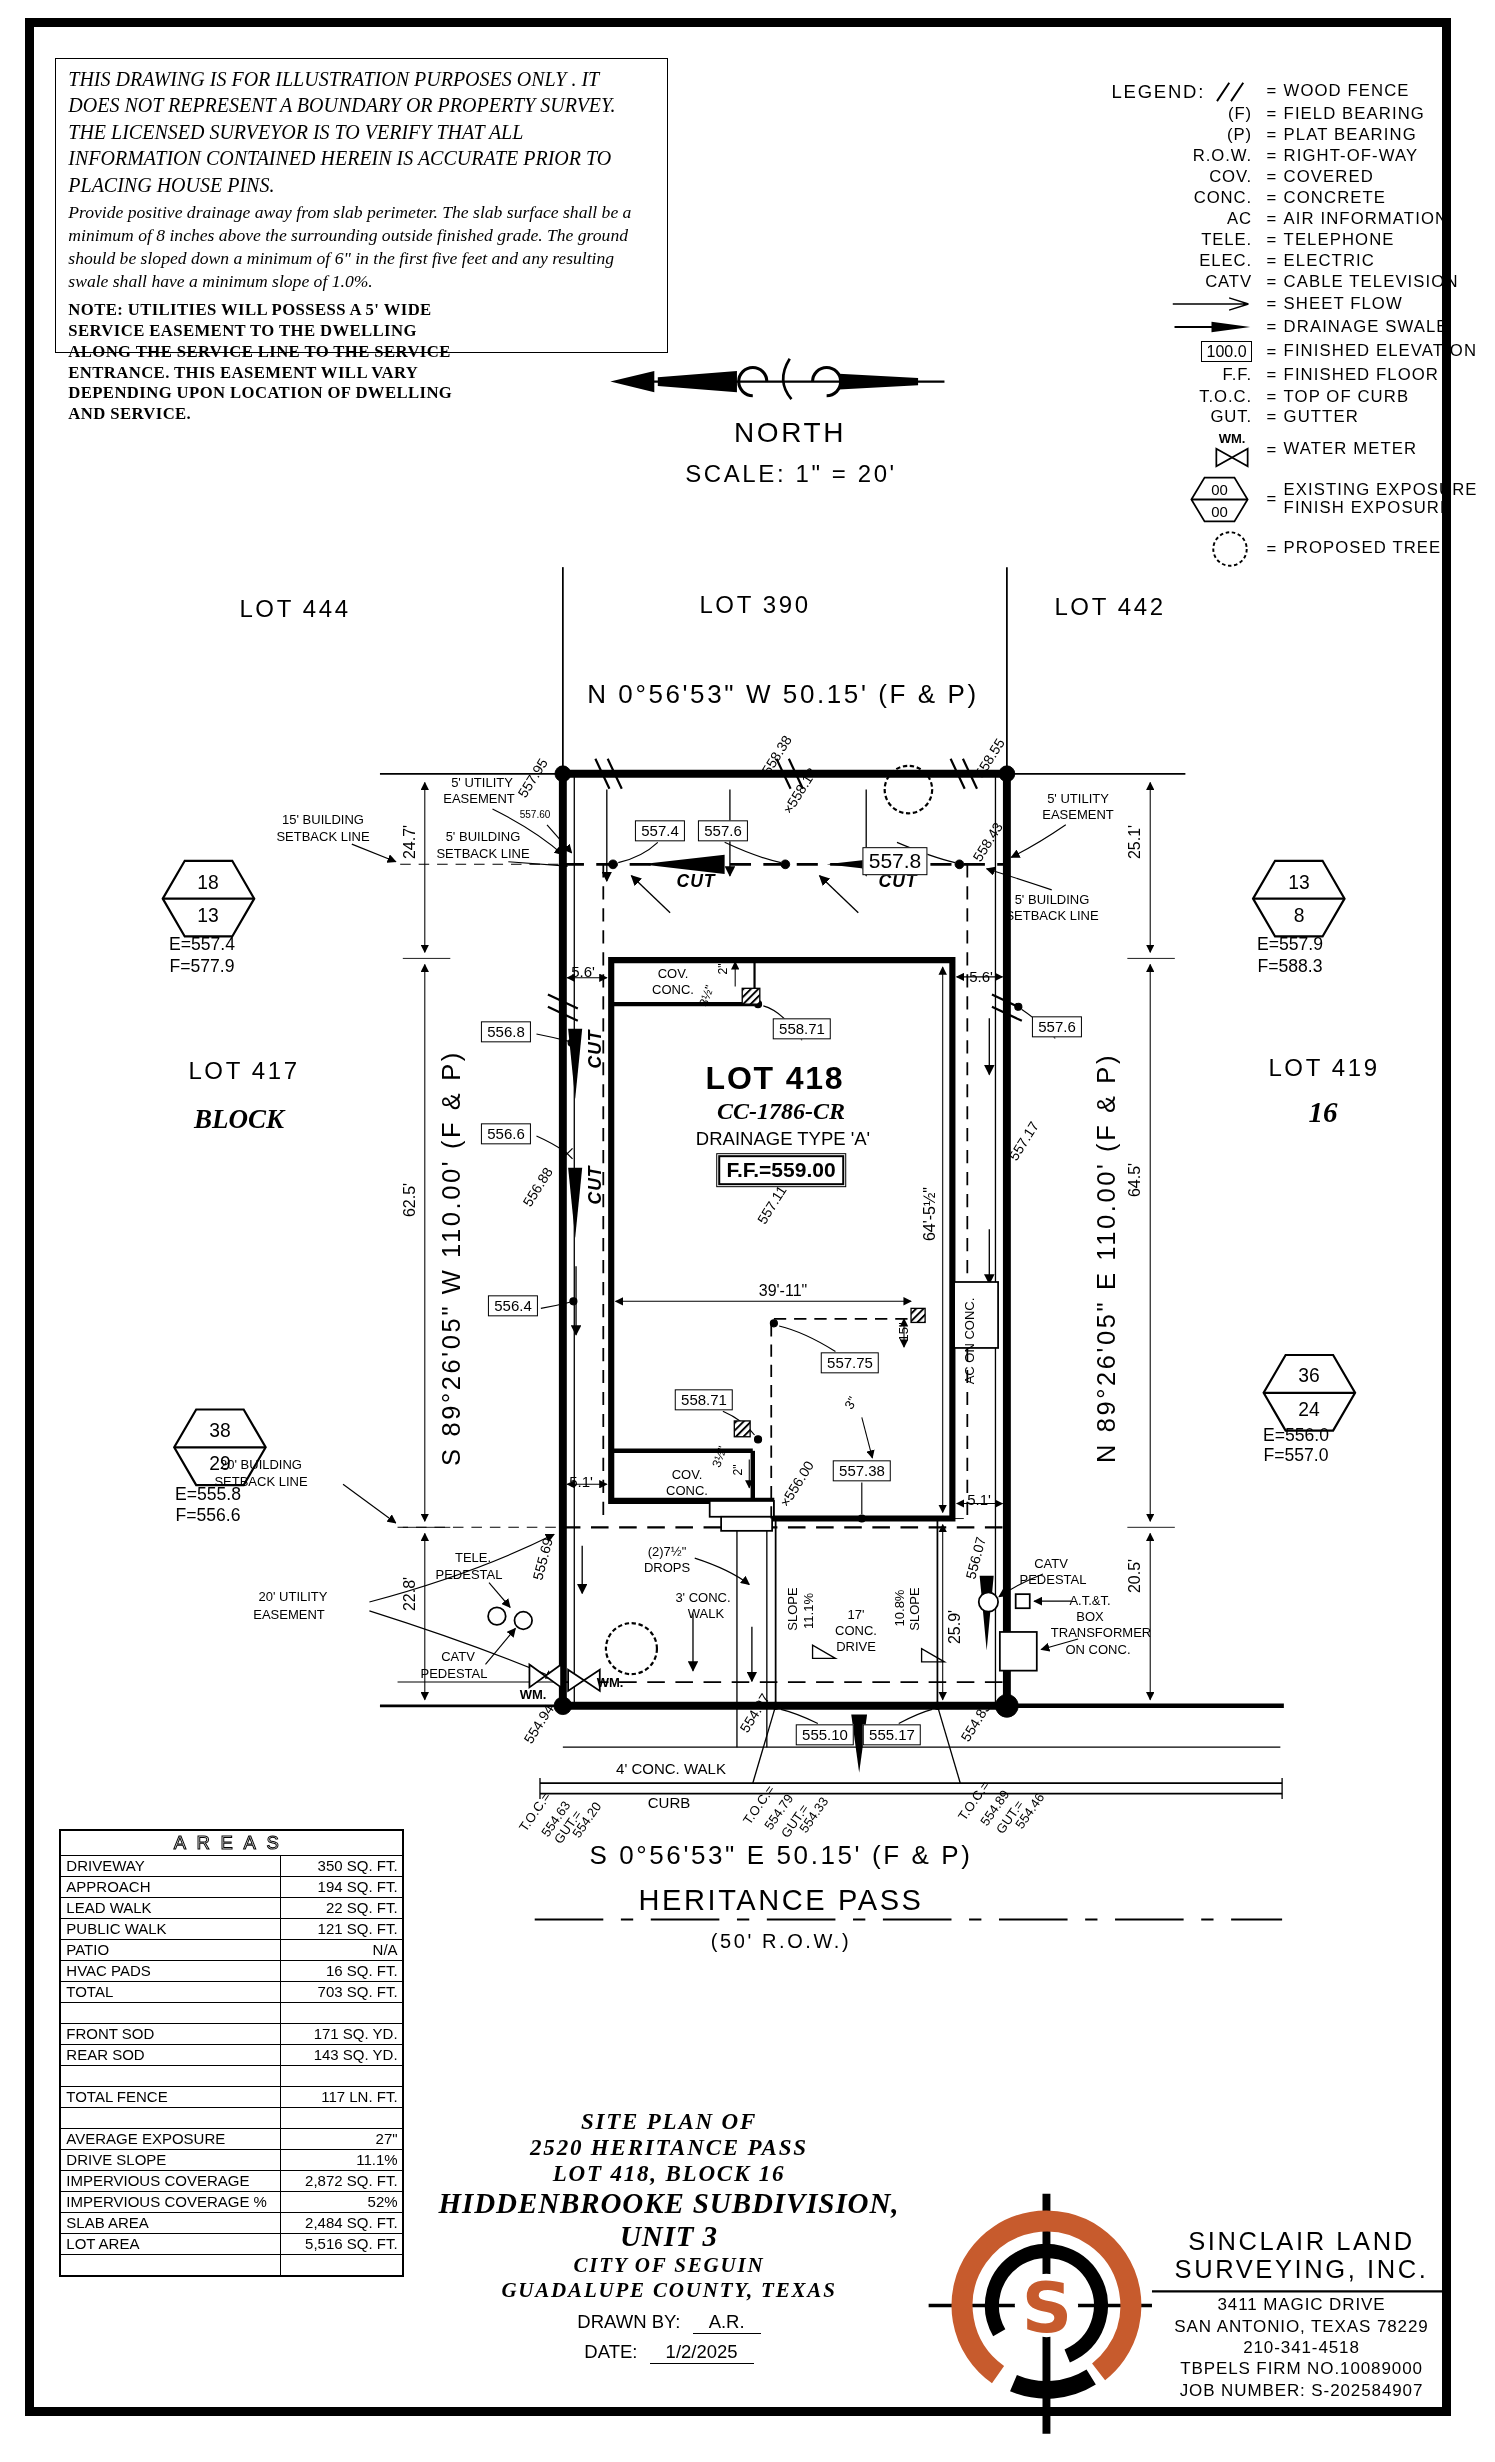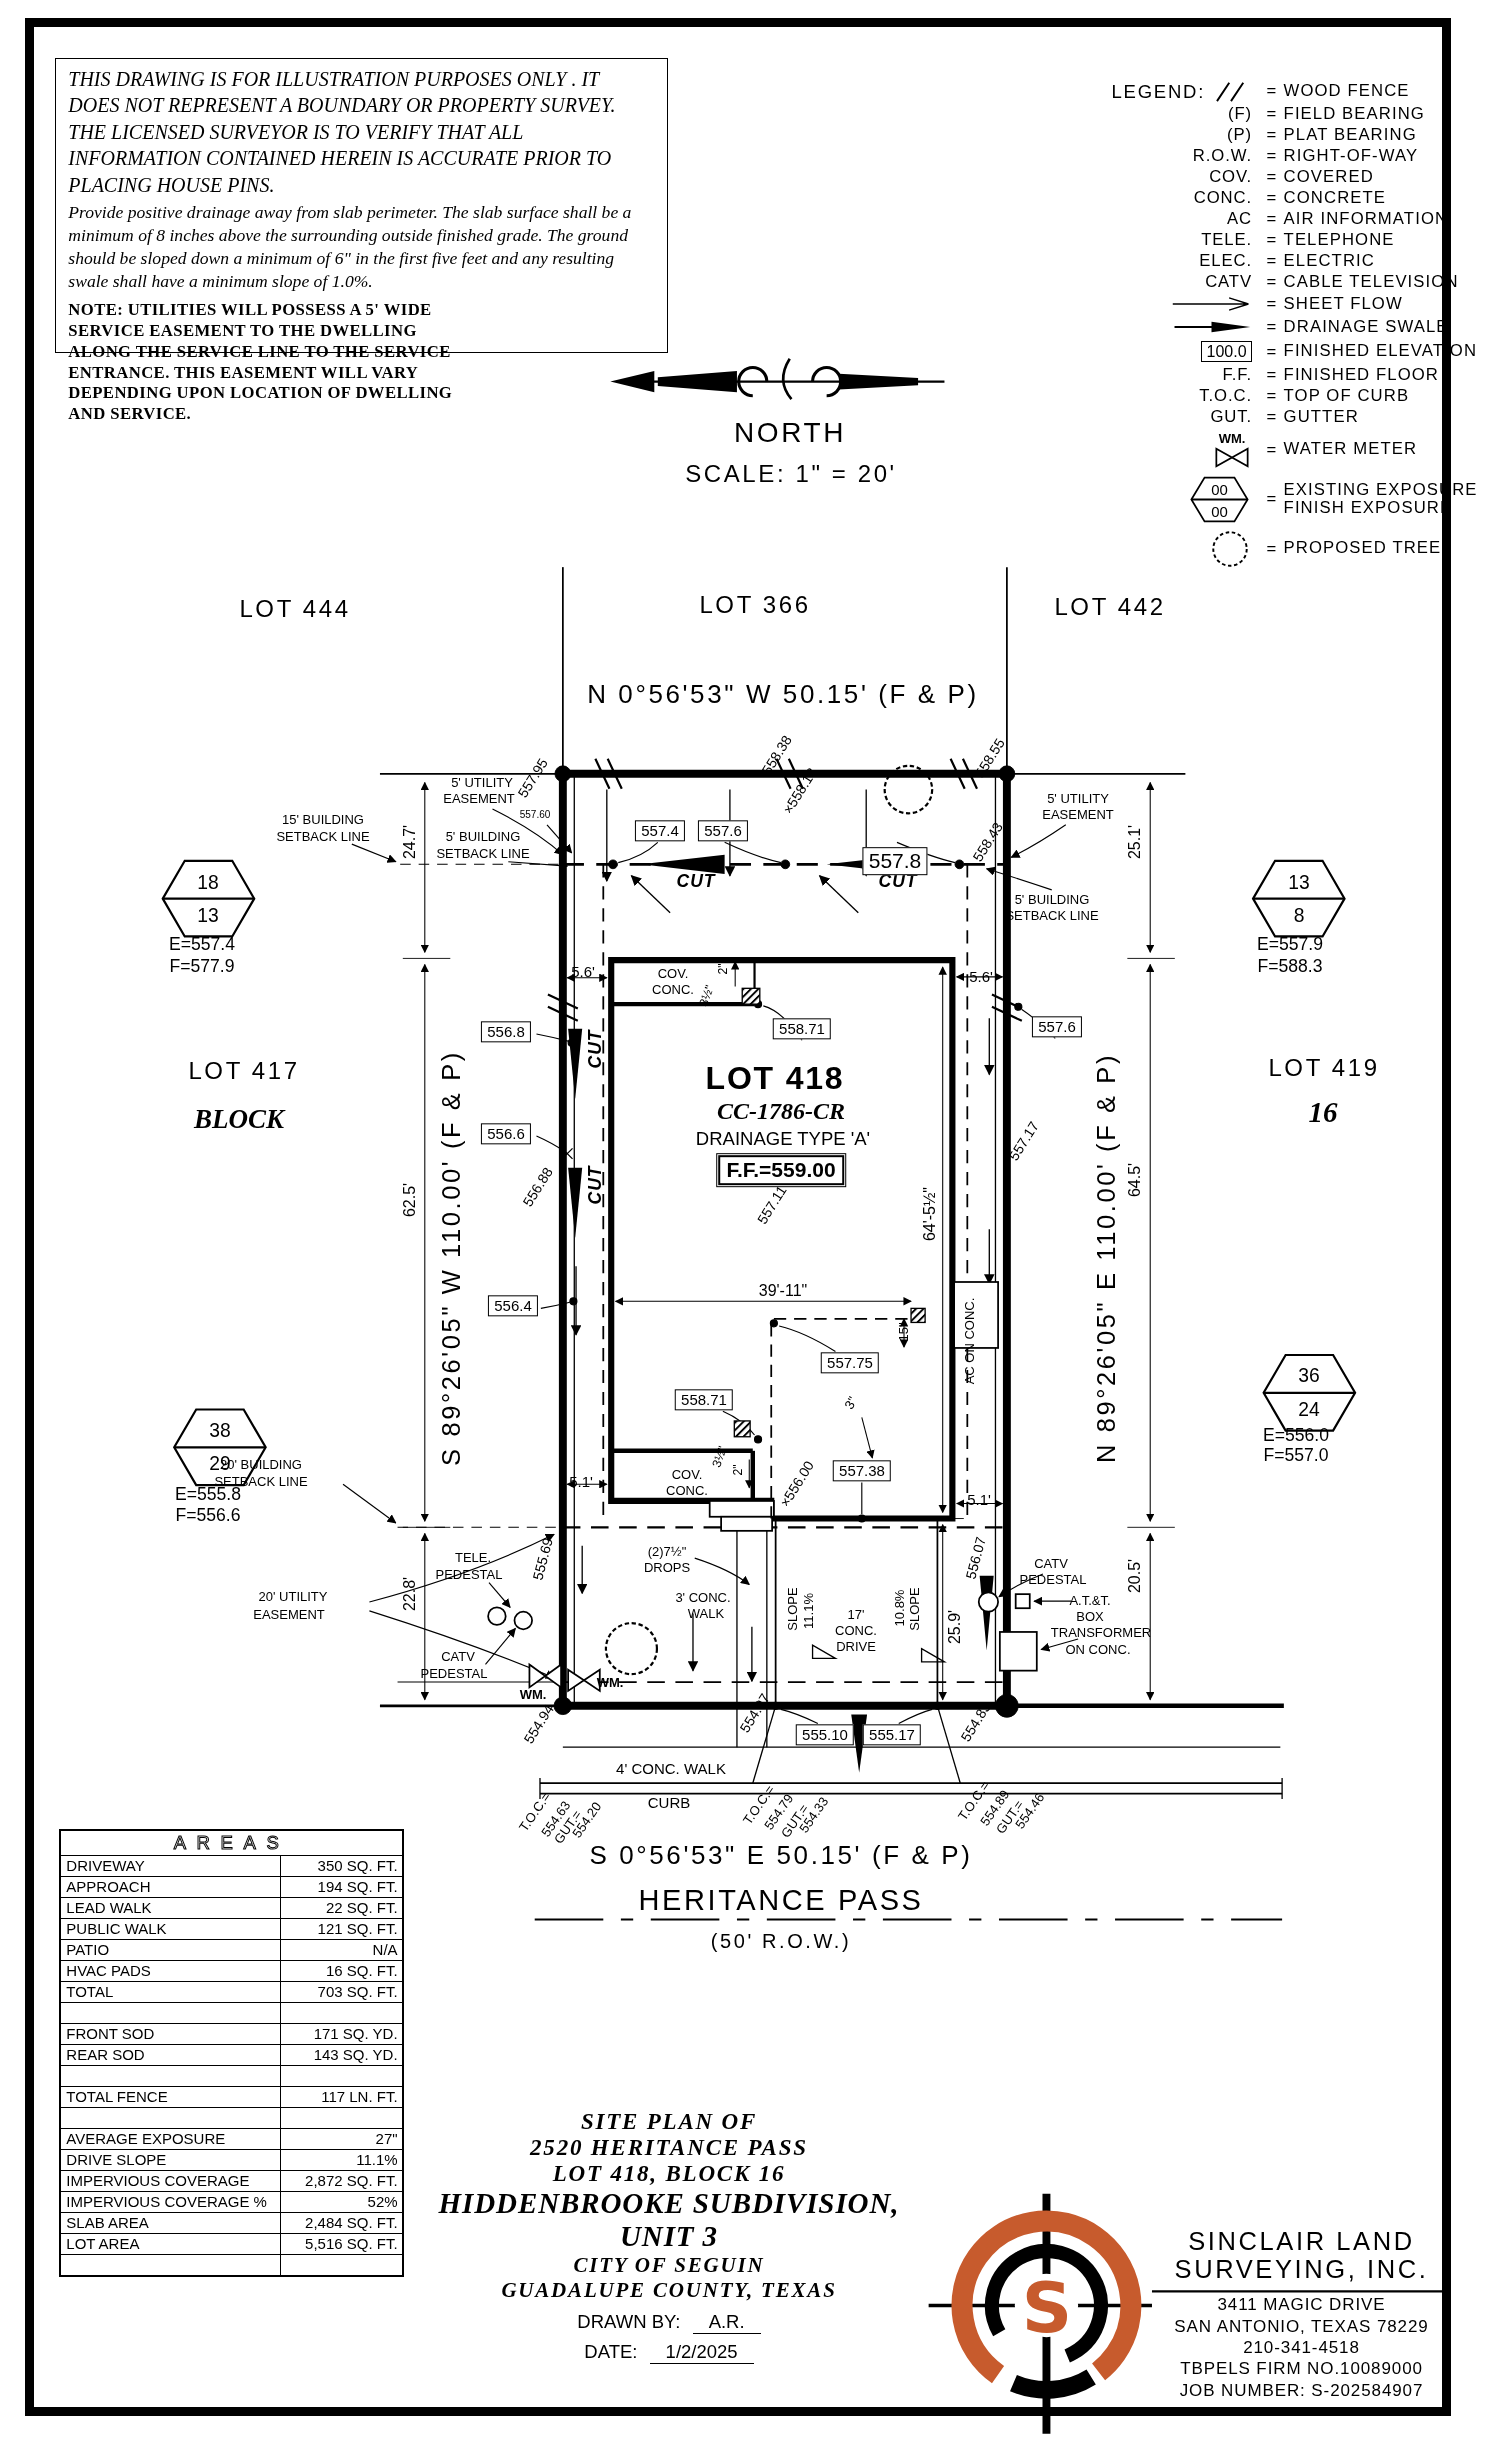--- a/index.html
+++ b/index.html
@@ -377,21 +377,21 @@
           <span class="leq">=</span>
           <span class="ldesc">FINISHED ELEVATION</span>
         </div>
         <div class="lrow" style="height: 21px;">
           <span class="lsym">
             <span class="labbr">F.F.</span>
           </span>
           <span class="leq">=</span>
           <span class="ldesc">FINISHED FLOOR</span>
         </div>
-        <div class="lrow" style="height: 21px;">
+        <div class="lrow" style="height: 21px; align-items: flex-end;">
           <span class="lsym">
             <span class="labbr">T.O.C.</span>
           </span>
           <span class="leq">=</span>
           <span class="ldesc">TOP OF CURB</span>
         </div>
         <div class="lrow" style="height: 21px;">
           <span class="lsym">
             <span class="labbr">GUT.</span>
           </span>
@@ -430,21 +430,21 @@
             </svg>
           </span>
           <span class="leq">=</span>
           <span class="ldesc">PROPOSED TREE</span>
         </div>
       </div>
   </div>
 
   <div id="plan-labels">
       <div class="plbl sp" style="left: 295px; top: 609px; font-size: 24px; transform: translate(-50%, -50%);">LOT 444</div>
-      <div class="plbl sp" style="left: 755px; top: 605px; font-size: 24px; transform: translate(-50%, -50%);">LOT 366</div>
+      <div class="plbl sp" style="left: 755px; top: 605px; font-size: 24px; transform: translate(-50%, -50%);">LOT 390</div>
       <div class="plbl sp" style="left: 1110px; top: 607px; font-size: 24px; transform: translate(-50%, -50%);">LOT 442</div>
       <div class="plbl sp" style="left: 783px; top: 695px; font-size: 26px; transform: translate(-50%, -50%);">N 0°56'53" W 50.15' (F &amp; P)</div>
       <div class="plbl sp" style="left: 244px; top: 1071px; font-size: 24px; transform: translate(-50%, -50%);">LOT 417</div>
       <div class="plbl ser" style="left: 239px; top: 1119px; font-size: 27px; transform: translate(-50%, -50%);">BLOCK</div>
       <div class="plbl sp" style="left: 1324px; top: 1068px; font-size: 24px; transform: translate(-50%, -50%);">LOT 419</div>
       <div class="plbl ser" style="left: 1323px; top: 1112px; font-size: 29px; transform: translate(-50%, -50%);">16</div>
       <div class="plbl sp" style="left: 451px; top: 1258px; font-size: 25.5px; transform: translate(-50%, -50%) rotate(-90deg);">S 89°26'05" W 110.00' (F &amp; P)</div>
       <div class="plbl sp" style="left: 1106px; top: 1258px; font-size: 25.5px; transform: translate(-50%, -50%) rotate(-90deg);">N 89°26'05" E 110.00' (F &amp; P)</div>
       <div class="plbl sp" style="left: 781px; top: 1856px; font-size: 26px; transform: translate(-50%, -50%);">S 0°56'53" E 50.15' (F &amp; P)</div>
       <div class="plbl sp" style="left: 781px; top: 1900px; font-size: 29px; transform: translate(-50%, -50%);">HERITANCE PASS</div>

